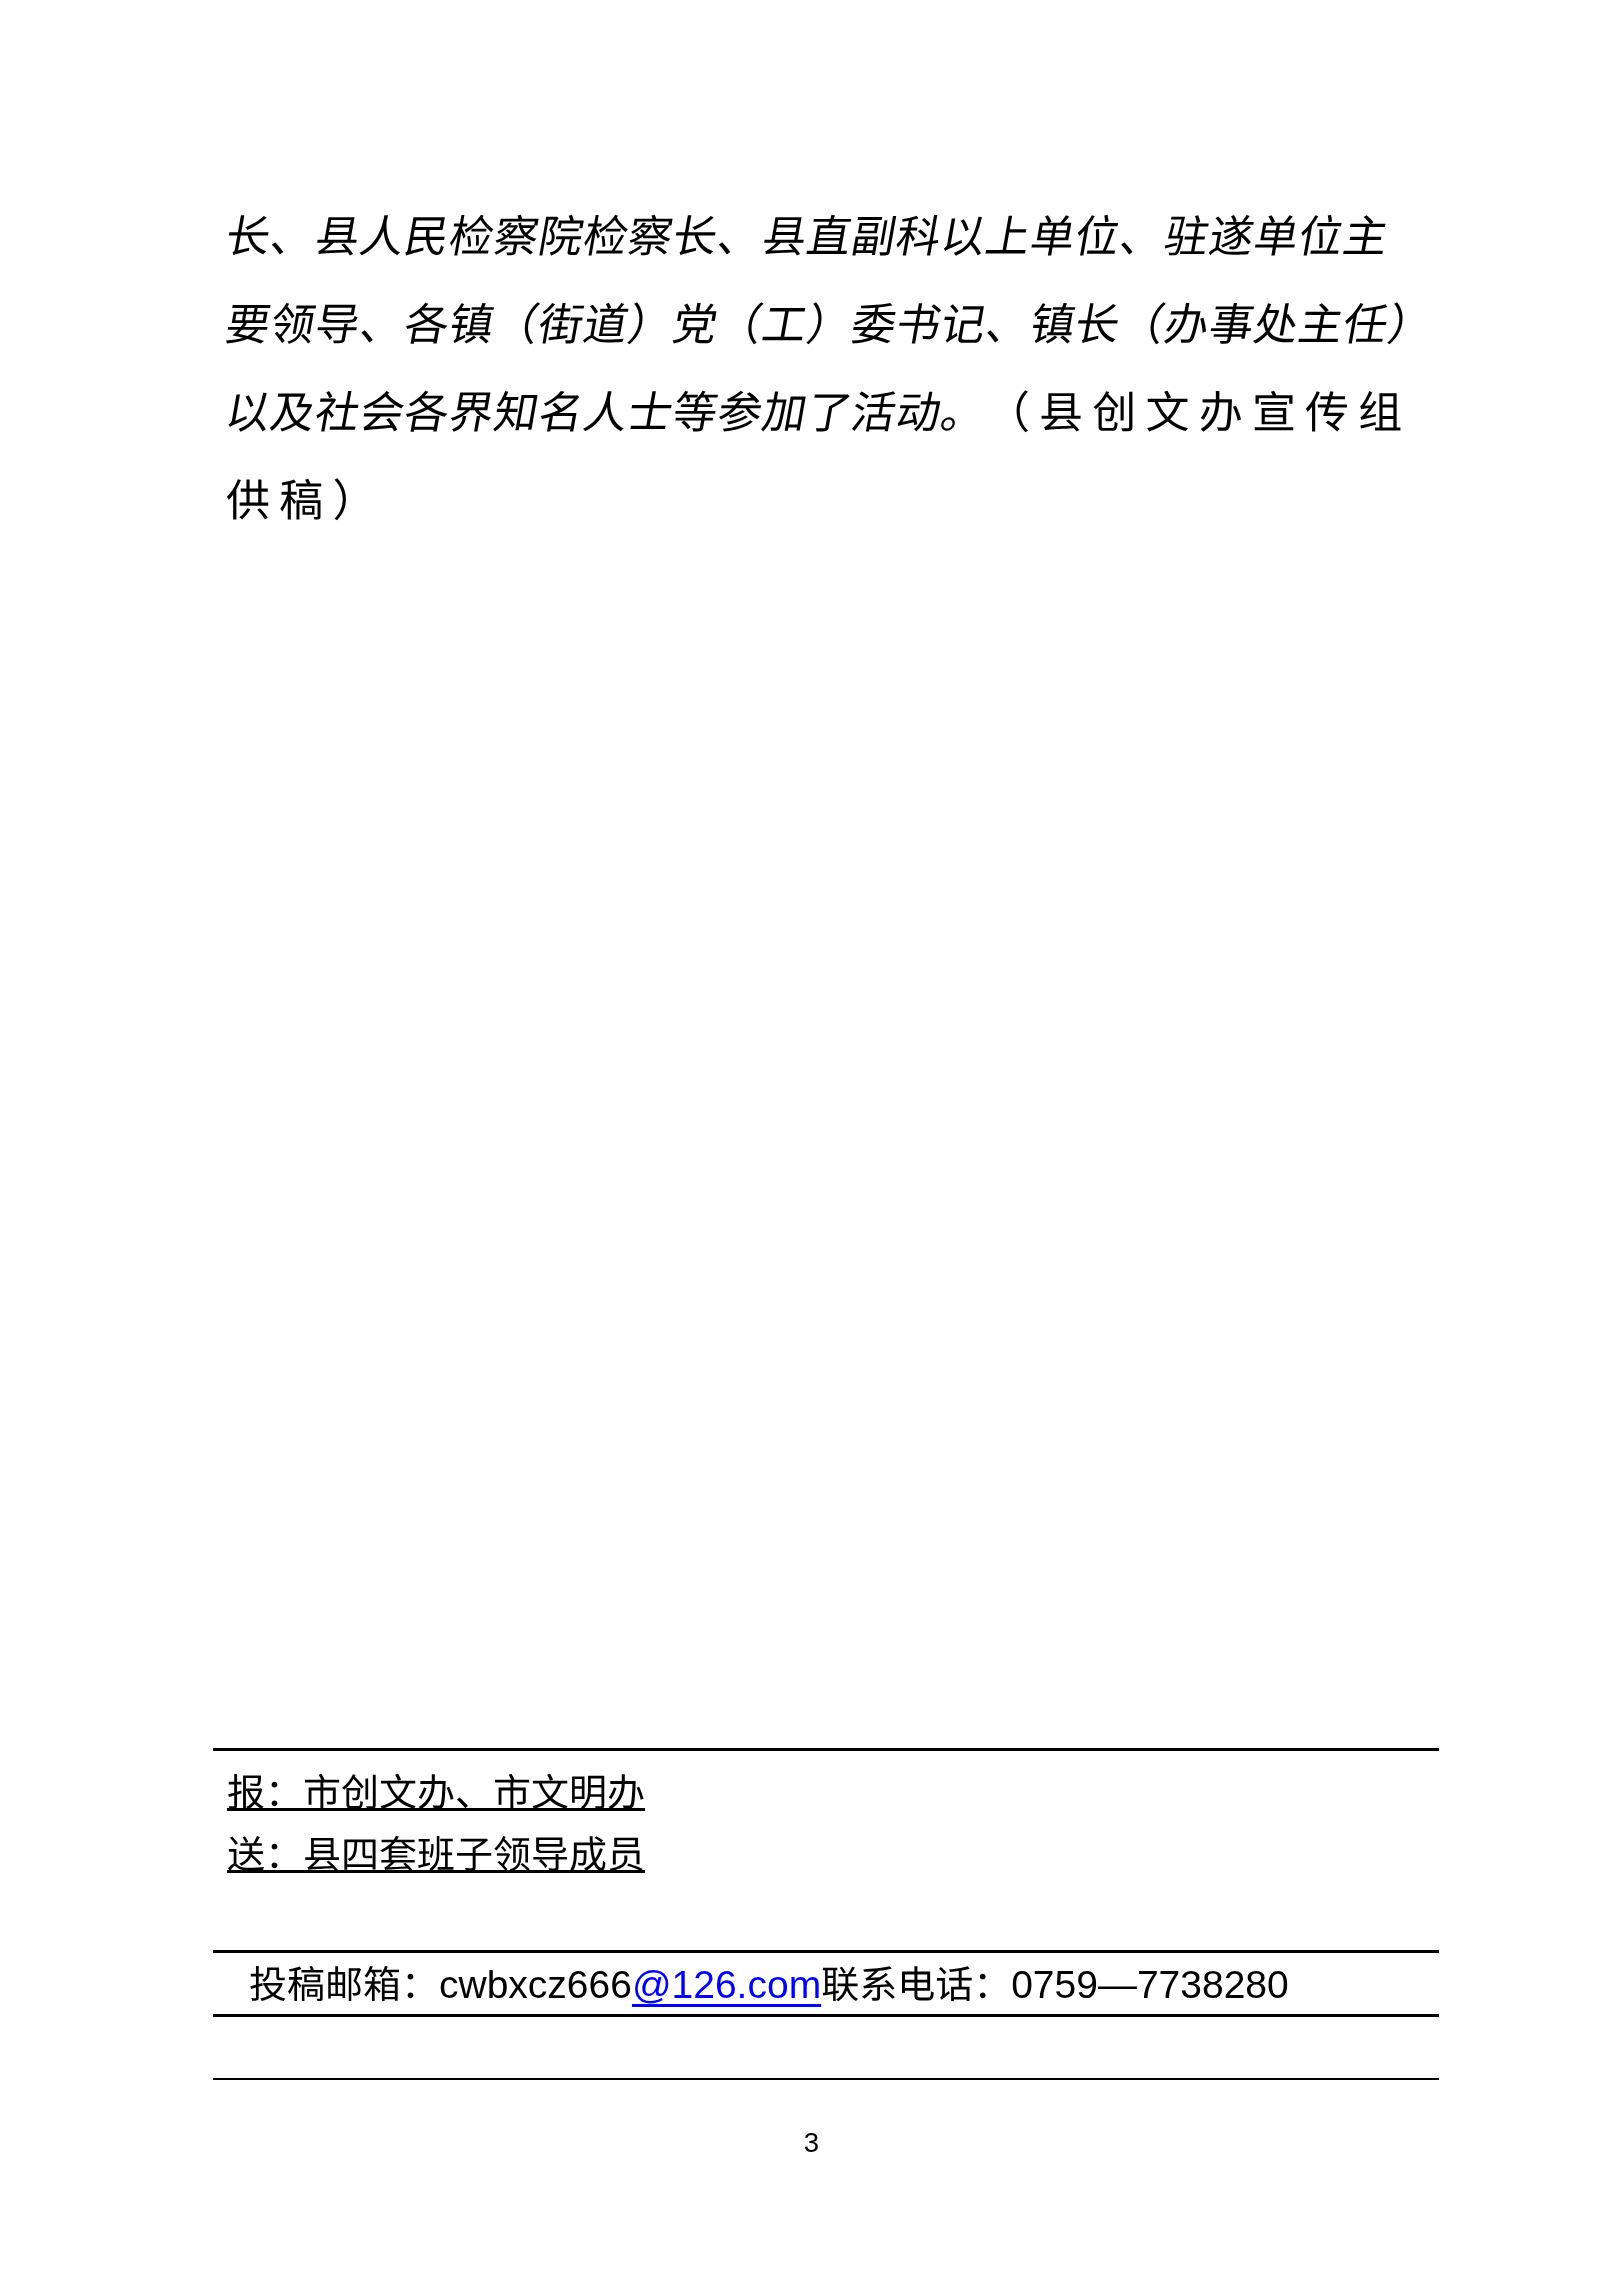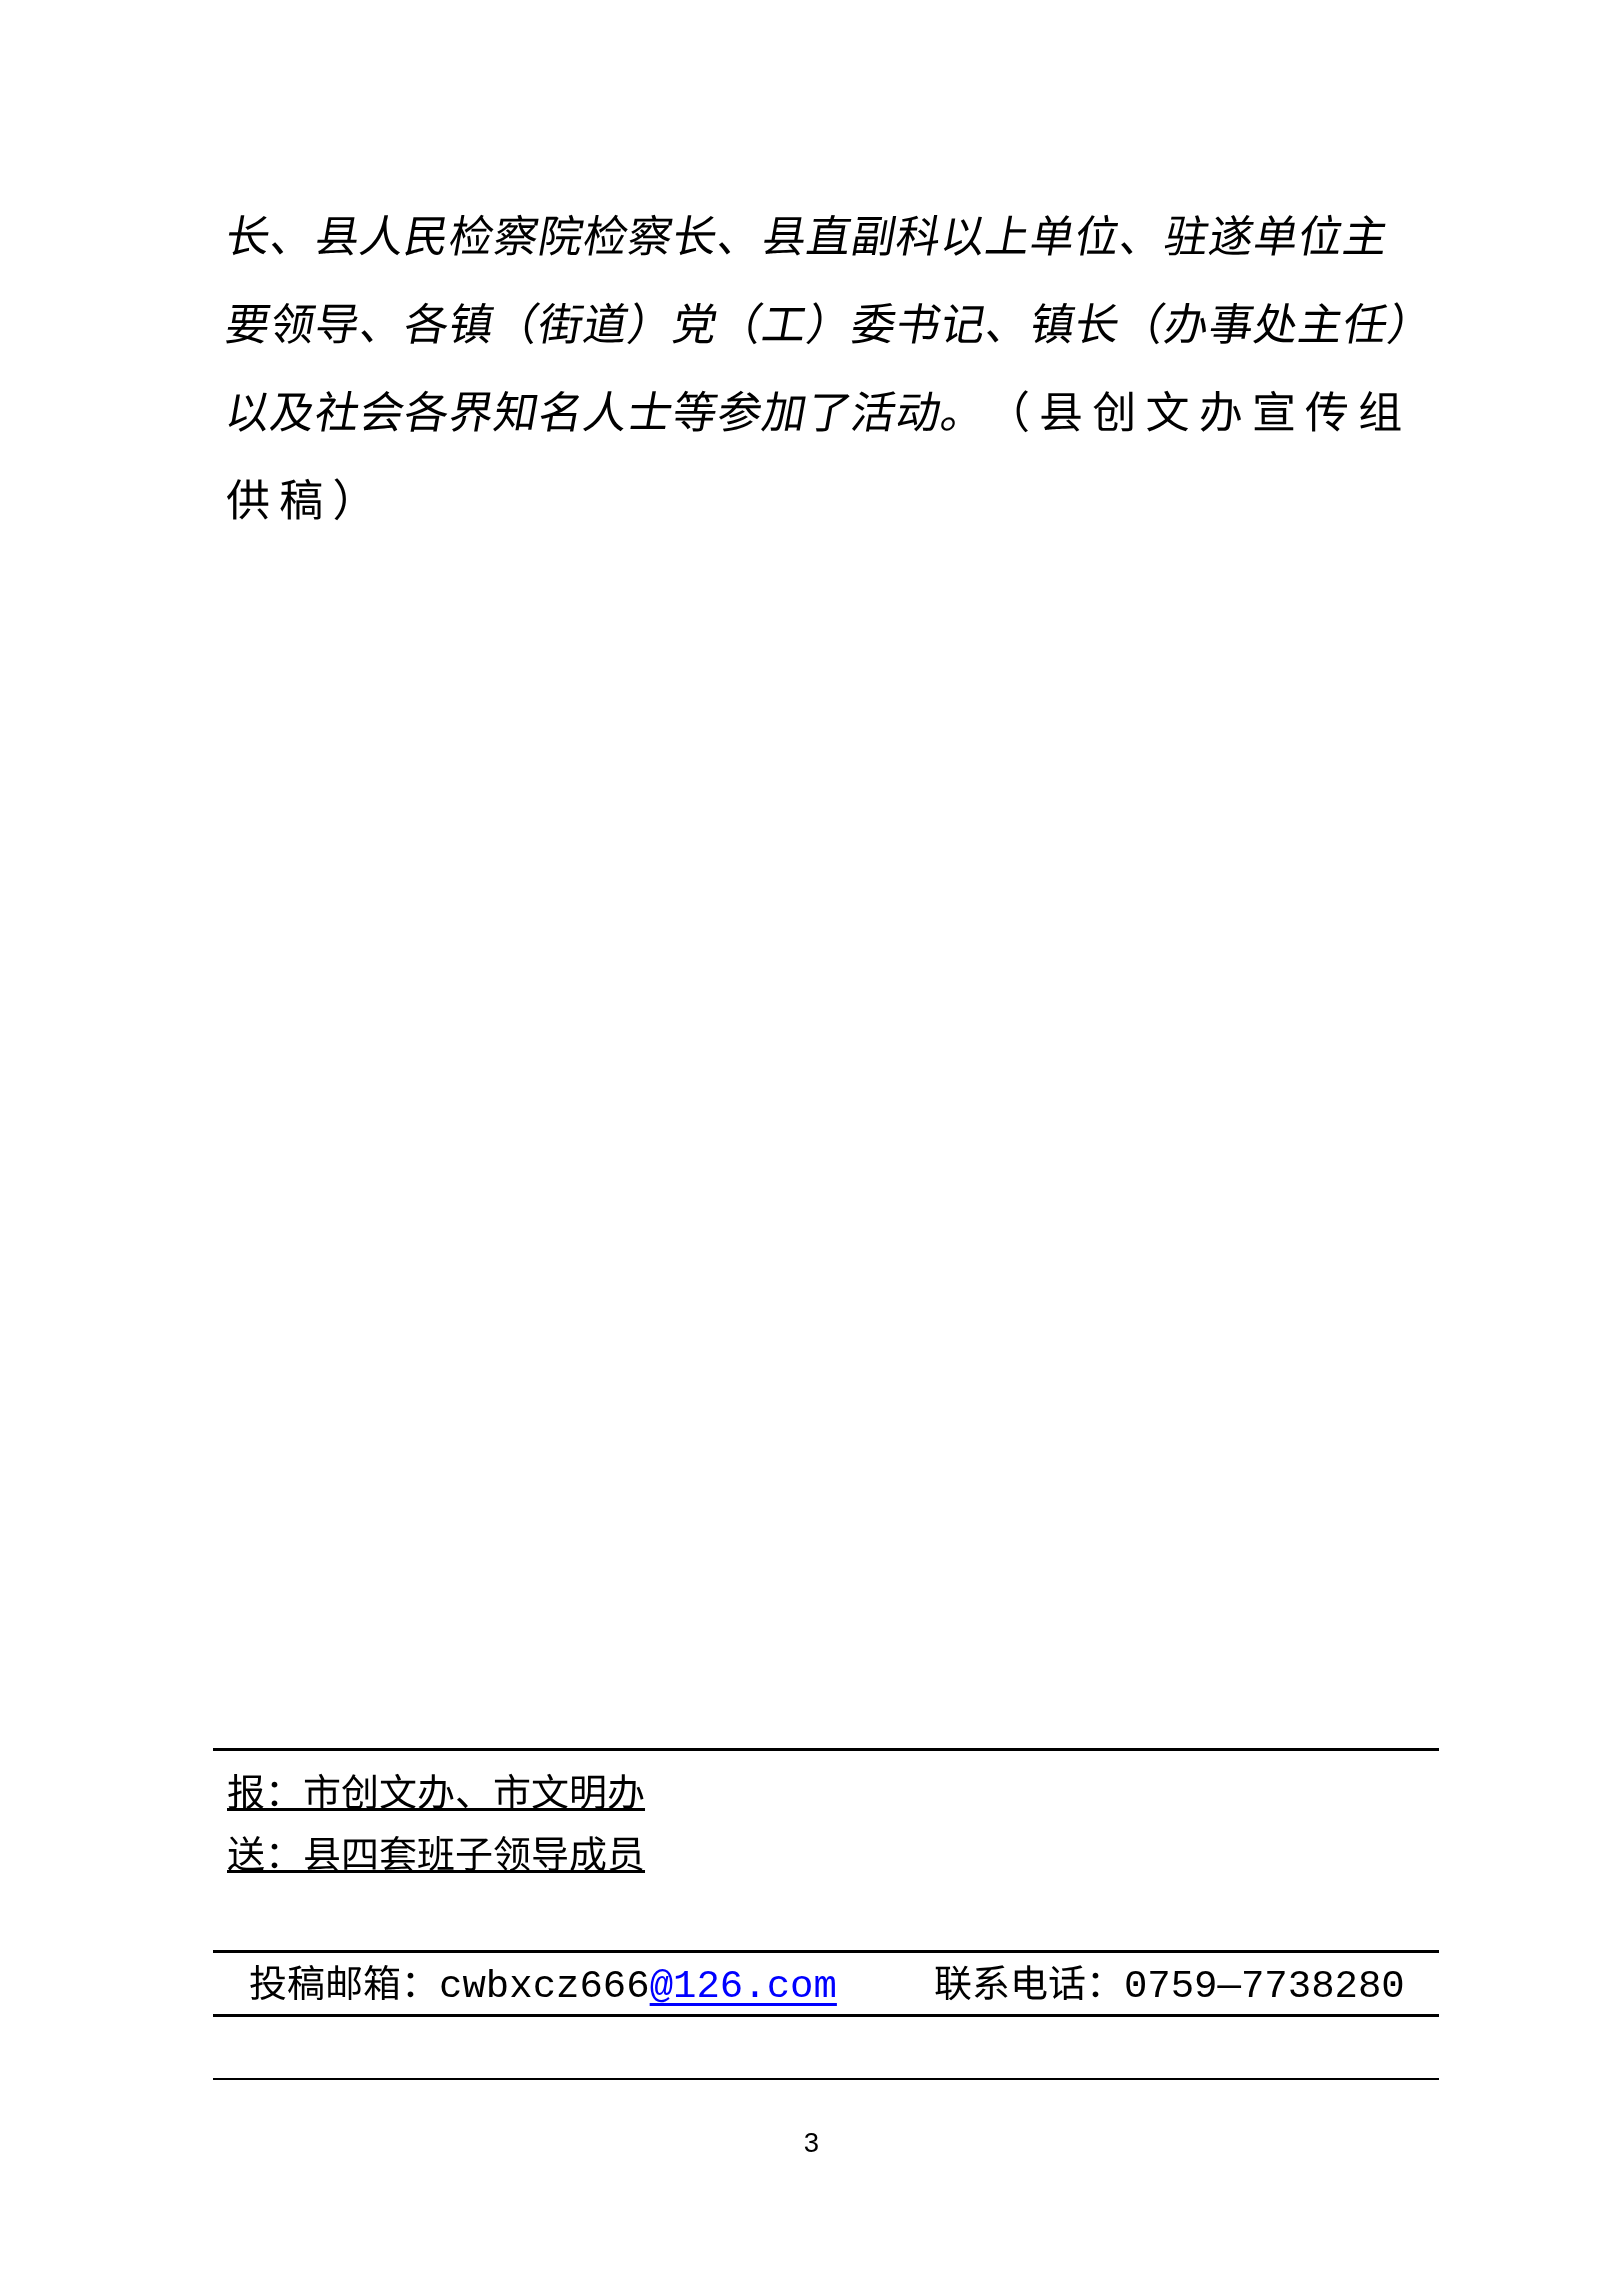--- a/index.html
+++ b/index.html
@@ -67,30 +67,30 @@
   .contact {
     position:absolute;
     left:249px;
     top:1955px;
     height:59px;
     line-height:59px;
     font-size:38px;
     white-space:nowrap;
   }
   .latin {
-    font-family:Liberation Mono, monospace;
+    font-family:Liberation Sans, sans-serif;
     font-size:39px;
   }
   .email-link {
     color:var(--link-blue, #0000ff);
     text-decoration:underline;
     text-decoration-thickness:3.3px;
     text-underline-offset:5.9px;
   }
-  .phone-label { margin-left:97px; }
+  .phone-label { }
 
   
   .pagenum {
     position:absolute;
     top:2129px;
     left:0;
     width:100%;
     text-align:center;
     font-size:27.5px;
     line-height:27.5px;

